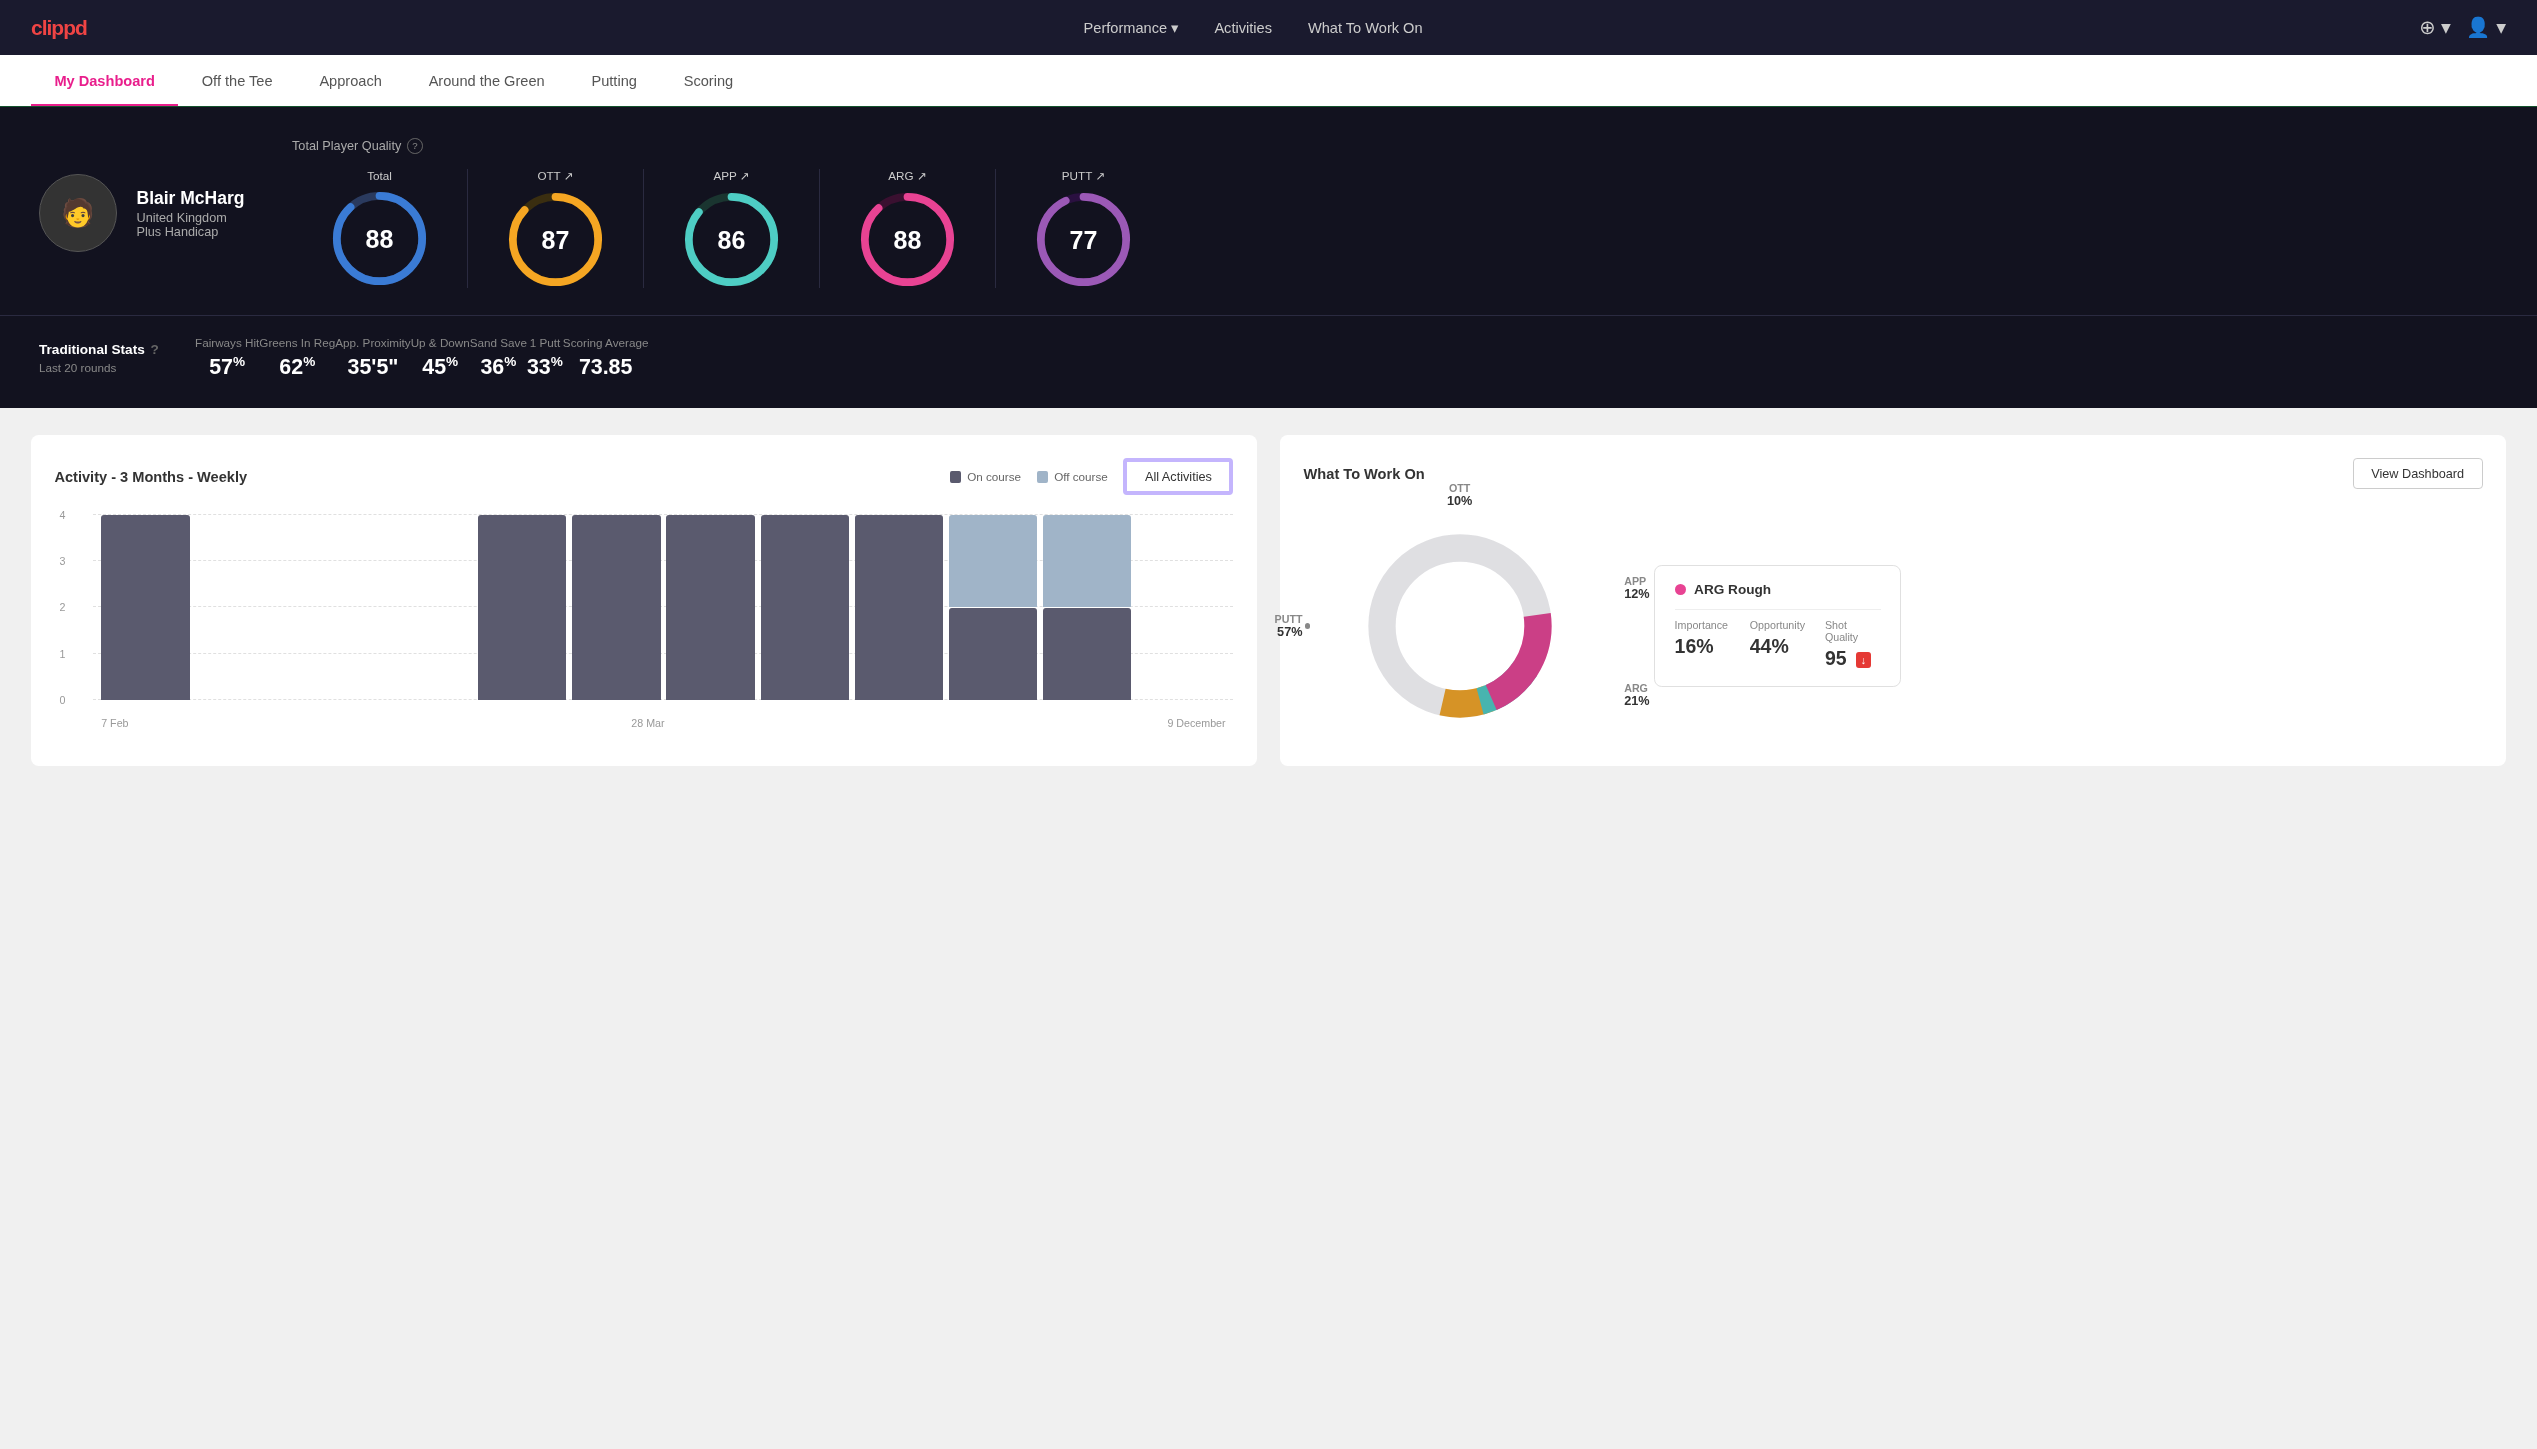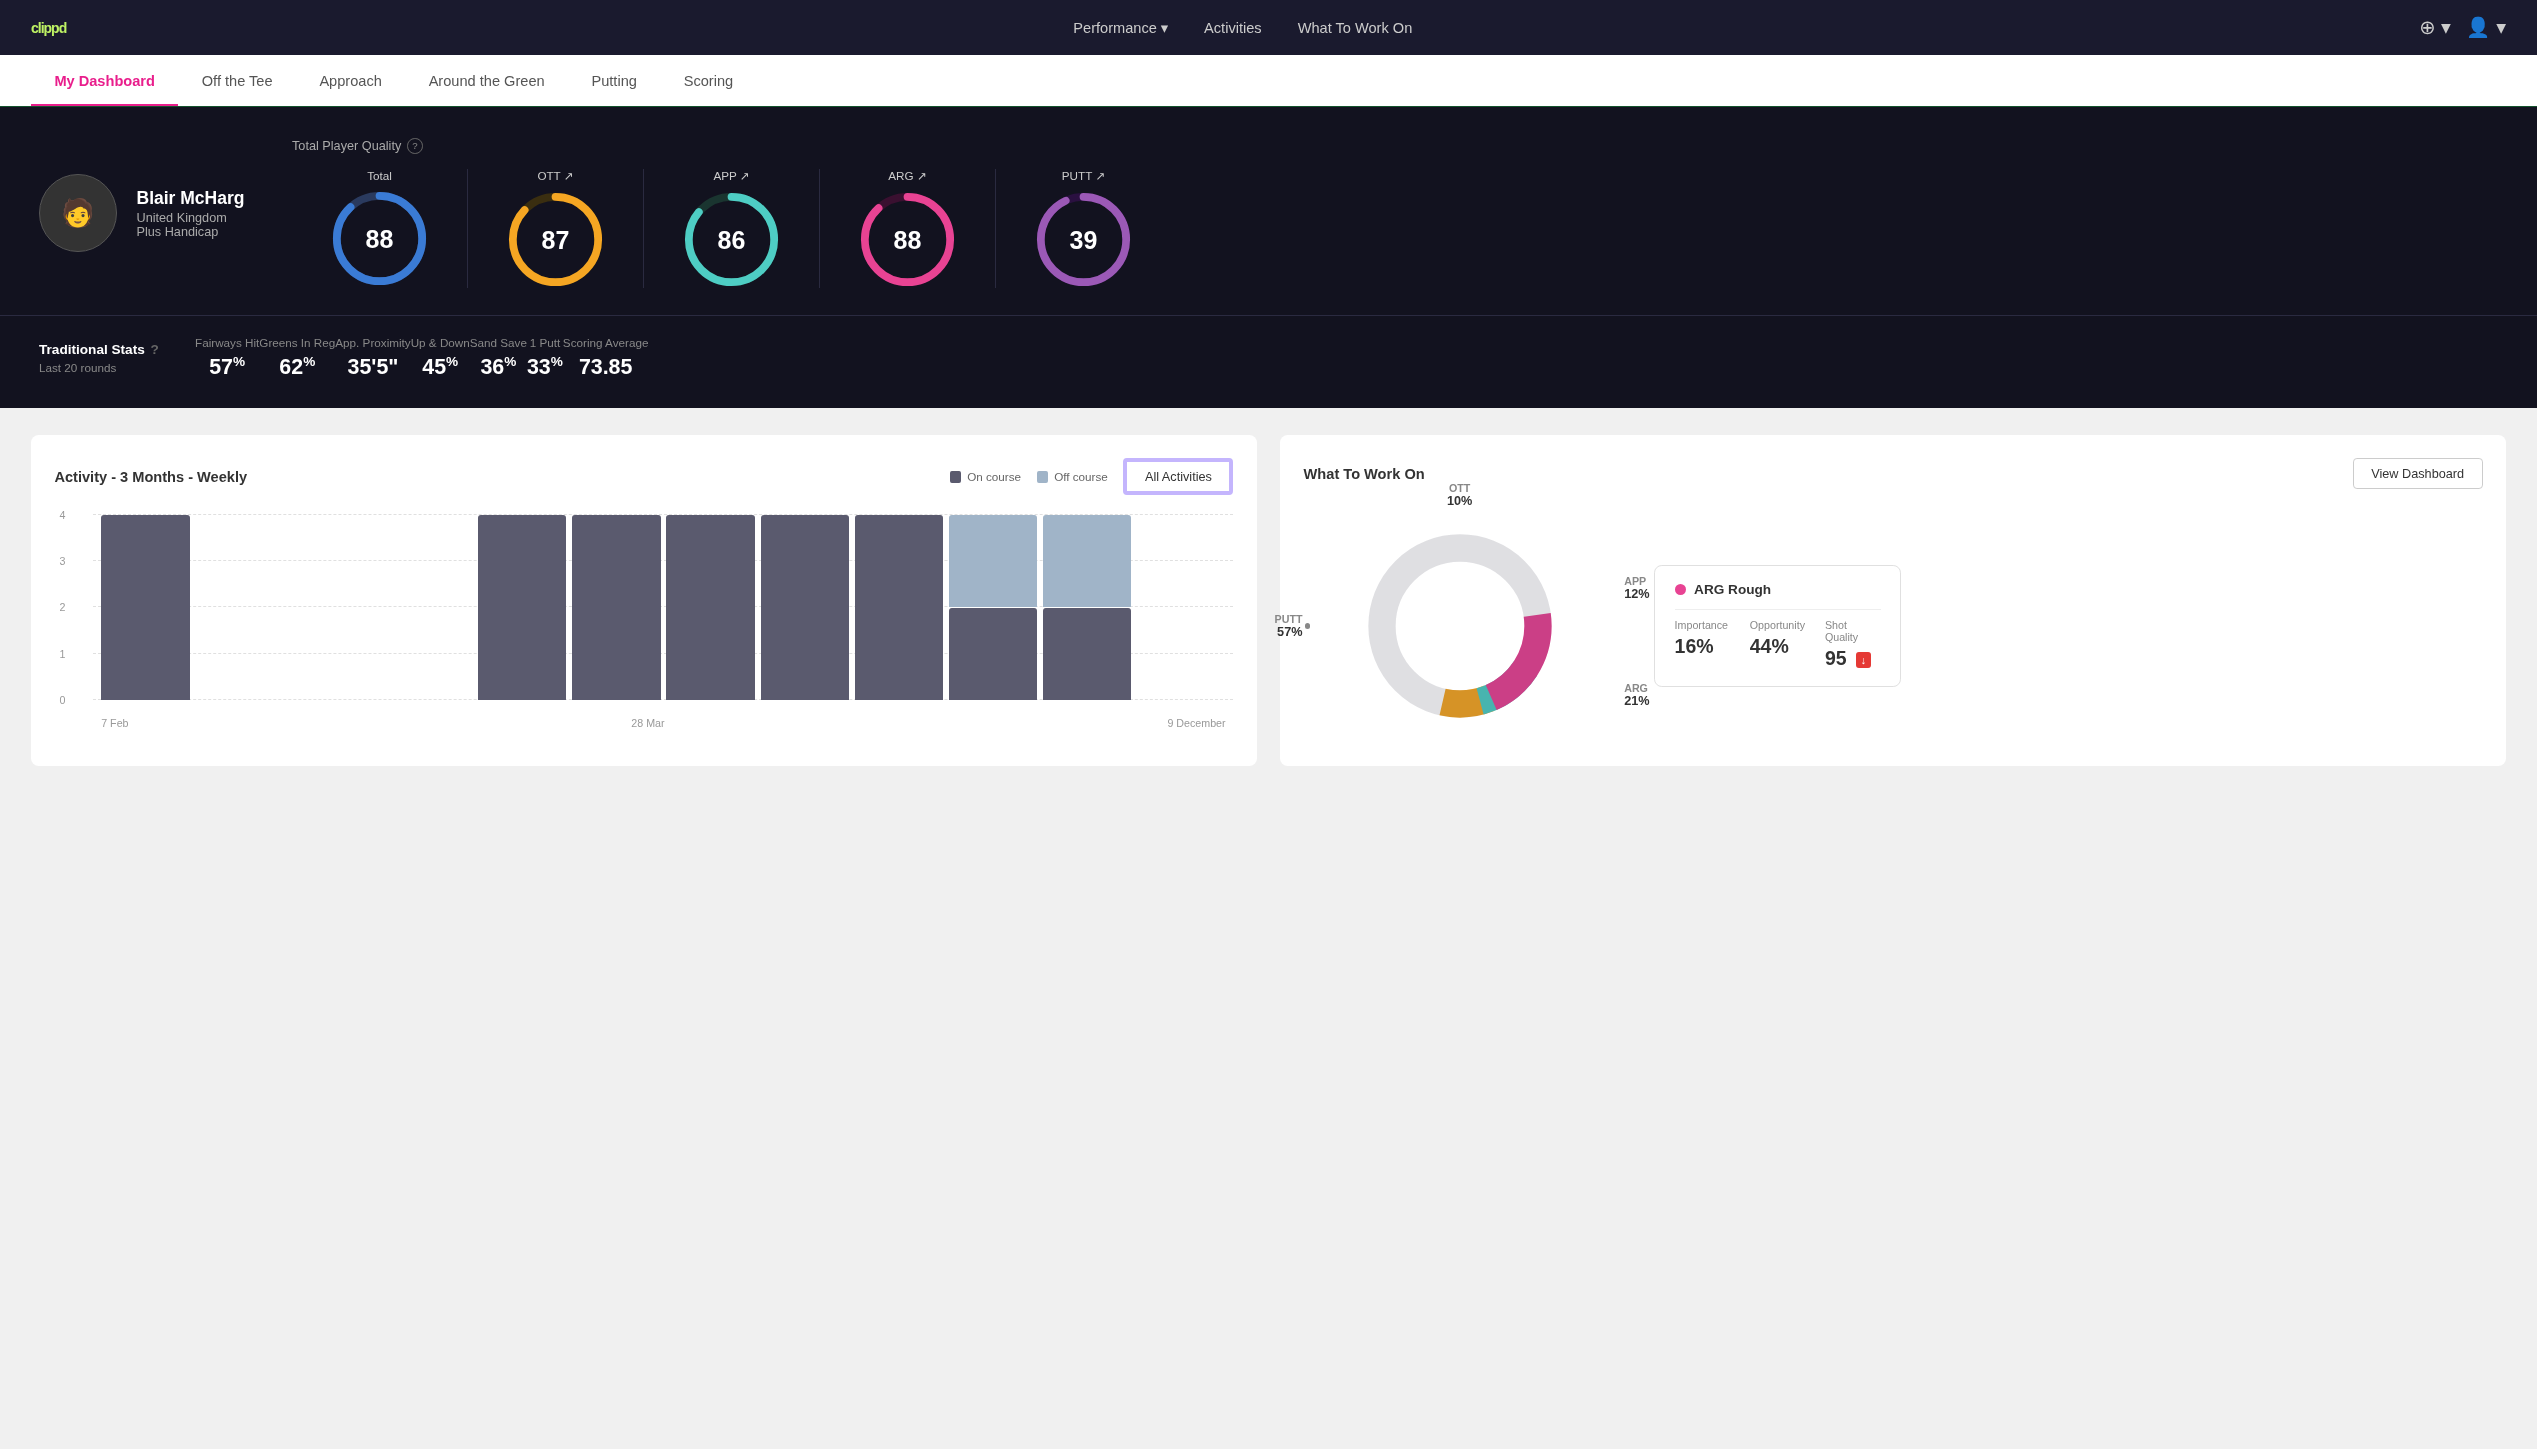--- a/index.html
+++ b/index.html
@@ -7,21 +7,21 @@
 
     
     .top-nav {
       background: #1a1a2e;
       display: flex;
       align-items: center;
       padding: 0 31px;
       height: 55px;
       justify-content: space-between;
     }
-    .logo { color: #bef264; font-weight: 900; font-size: 14px; letter-spacing: -1px; }
+    .logo { color: #ef4444; font-weight: 900; font-size: 21px; letter-spacing: -1px; }
     .nav-links { display: flex; gap: 36px; align-items: center; justify-content: space-between; }
     .nav-link { color: #ccc; font-size: 14.6px; cursor: pointer; text-decoration: none; display: flex; align-items: center; gap: 3.9px; }
     .nav-right { display: flex; align-items: center; gap: 15.6px; }
     .nav-icon-btn { color: #ccc; cursor: pointer; font-size: 19.5px; display: flex; align-items: center; gap: 3.9px; }
 
     
     .sub-tabs {
       background: #fff;
       display: flex;
       padding: 0 31px;
@@ -275,21 +275,21 @@
     <div class="ring-center">88</div>
   </div>
           </div>
           <div class="score-card">
             <div class="score-card-label">PUTT ↗</div>
             <div class="ring-container">
     <svg class="ring-svg" width="97" height="97" viewBox="0 0 100 100">
       <circle cx="50" cy="50" r="44" fill="none" stroke="#2a1040" stroke-width="8"></circle>
       <circle cx="50" cy="50" r="44" fill="none" stroke="#9b59b6" stroke-width="8" stroke-dasharray="257.1079427697887 276.46015351590177" stroke-linecap="round"></circle>
     </svg>
-    <div class="ring-center">39</div>
+    <div class="ring-center">77</div>
   </div>
           </div>
         </div>
     </div>
   </div>
 </div>
 
 <div class="trad-stats">
   <div class="trad-label">
     <div class="trad-label-title">

